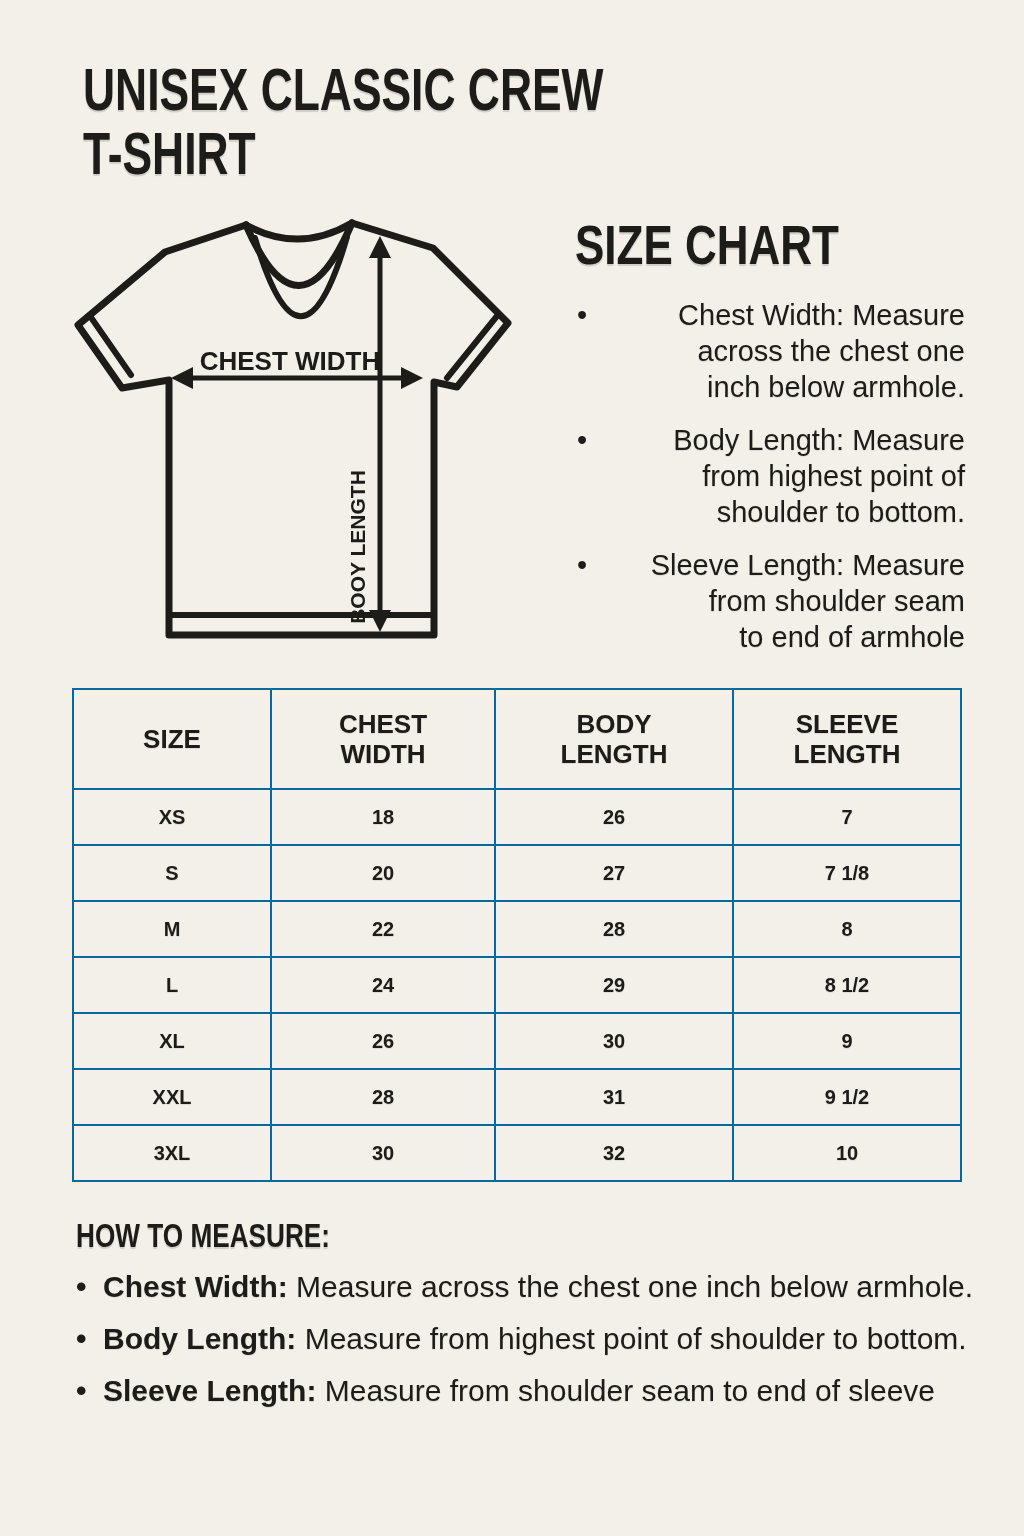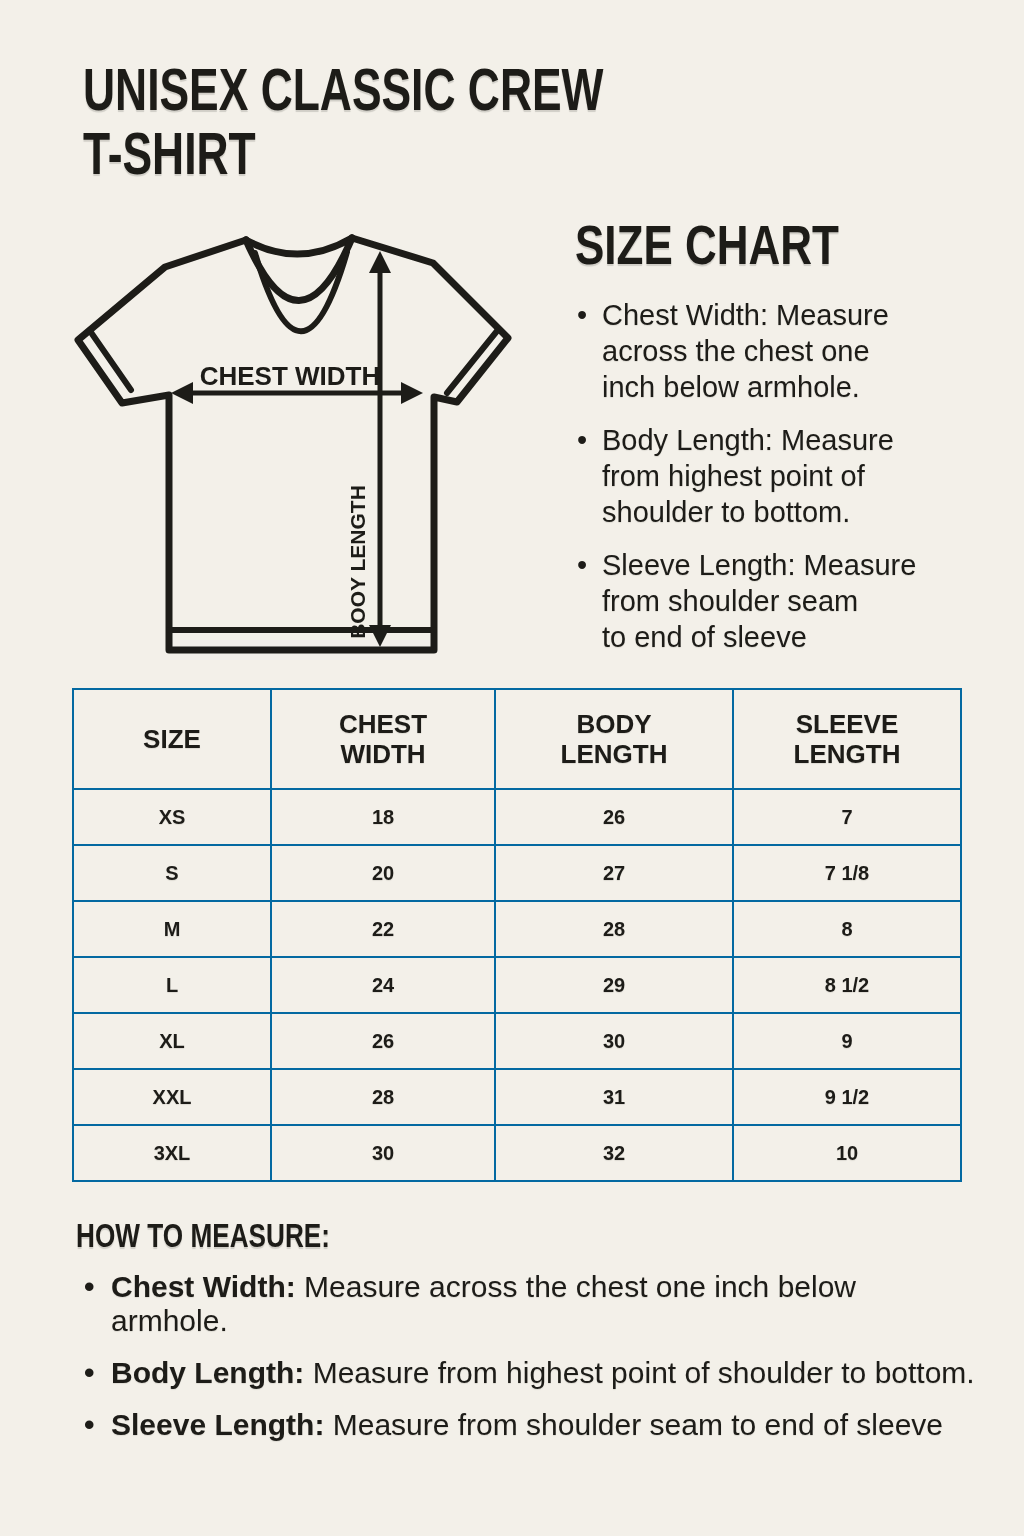--- a/index.html
+++ b/index.html
@@ -15,32 +15,32 @@
   
   .title{
     position:absolute;left:83px;top:58px;margin:0;
     font-size:60px;font-weight:700;line-height:64px;
     transform:scaleX(0.74);transform-origin:left top;
     white-space:nowrap;
   }
   .title .line{display:block;}
 
   
-  .tshirt-wrap{position:absolute;left:70px;top:225px;width:450px;height:440px;text-decoration:underline;}
+  .tshirt-wrap{position:absolute;left:70px;top:210px;width:450px;height:440px;text-decoration:underline;}
 
   
   .info{position:absolute;left:575px;top:218px;width:390px;}
   .info h2{
     margin:0 0 24px 0;font-size:55px;line-height:55px;font-weight:700;
     transform:scaleX(0.80);transform-origin:left top;white-space:nowrap;
   }
   .info ul{list-style:none;margin:0;padding:0;}
   .info li{position:relative;padding-left:27px;font-size:29px;line-height:36px;margin-bottom:17px;}
   .info li::before{content:"\2022";position:absolute;left:2px;top:0;}
-  .info .bl{display:block;}
+  .info .bl{display:block;text-align:right;}
 
   
   .size-table{
     position:absolute;left:72px;top:688px;width:888px;
     border-collapse:collapse;table-layout:fixed;
   }
   .size-table th,.size-table td{
     border:2px solid #0369a1;text-align:center;vertical-align:middle;padding:0;
   }
   .size-table thead tr{height:100px;}
@@ -48,21 +48,21 @@
   .size-table th{font-size:26px;line-height:30px;font-weight:700;}
   .size-table td{font-size:20px;font-weight:700;}
   .size-table .hl{display:block;}
 
   
   .howto{position:absolute;left:76px;top:1216px;width:912px;}
   .howto h3{
     margin:0 0 16px 0;font-size:34px;line-height:38px;font-weight:700;
     transform:scaleX(0.77);transform-origin:left top;white-space:nowrap;
   }
-  .howto ul{list-style:none;margin:8px;padding:0;}
+  .howto ul{list-style:none;margin:0;padding:0;}
   .howto li{position:relative;padding-left:27px;font-size:30px;line-height:34px;margin-bottom:18px;}
   .howto li::before{content:"\2022";position:absolute;left:0;top:0;font-weight:700;}
   .howto strong{font-weight:700;}
 </style>
 </head>
 <body>
 
 <h1 class="title shadow-big">
   <span class="line">UNISEX CLASSIC CREW</span>
   <span class="line">T-SHIRT</span>
@@ -103,21 +103,21 @@
       <span class="bl shadow-sm">inch below armhole.</span>
     </li>
     <li>
       <span class="bl shadow-sm">Body Length: Measure</span>
       <span class="bl shadow-sm">from highest point of</span>
       <span class="bl shadow-sm">shoulder to bottom.</span>
     </li>
     <li>
       <span class="bl shadow-sm">Sleeve Length: Measure</span>
       <span class="bl shadow-sm">from shoulder seam</span>
-      <span class="bl shadow-sm">to end of sleeve</span>
+      <span class="bl shadow-sm">to end of armhole</span>
     </li>
   </ul>
 </section>
 
 <table class="size-table">
   <colgroup>
     <col style="width:198px">
       <col style="width:224px">
       <col style="width:238px">
       <col style="width:228px">

